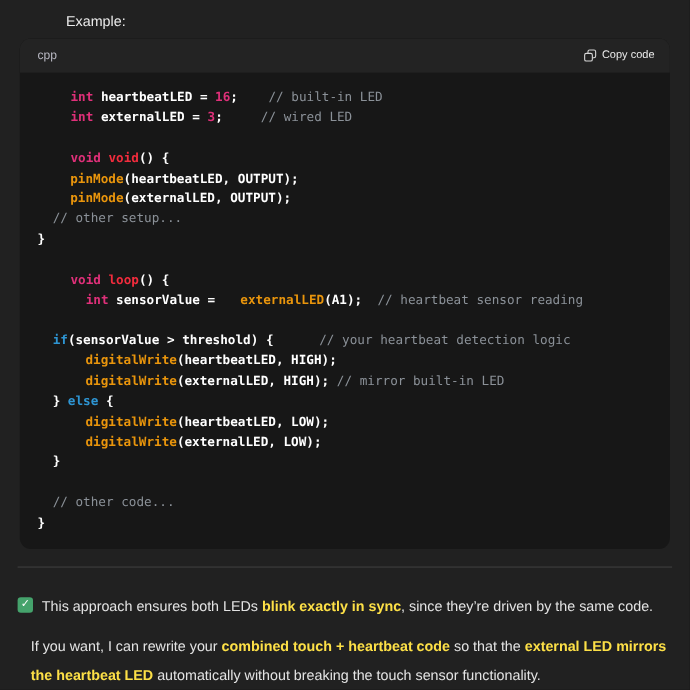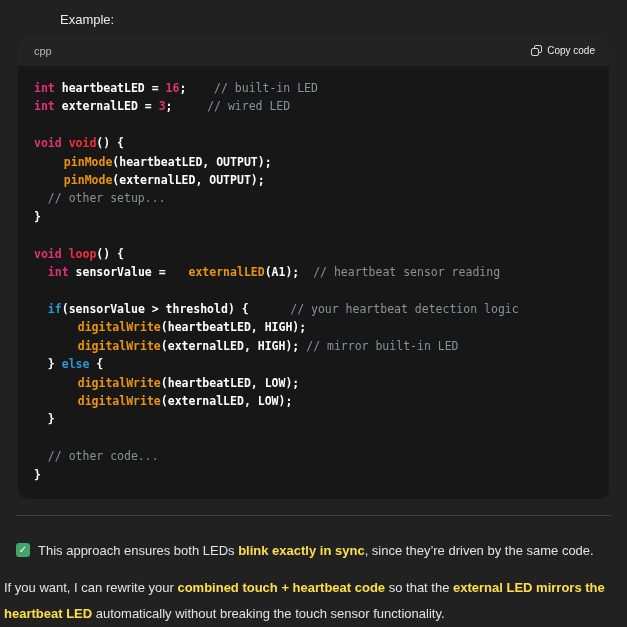--- a/index.html
+++ b/index.html
@@ -58,21 +58,21 @@
   pre.code-content {
     padding: 13px 16px 15px 16px;
     font-family: "DejaVu Sans Mono", "Liberation Mono", monospace;
     font-size: 11.5px;
     line-height: 18.4px;
     white-space: pre;
     font-weight: 600;
     color: #ffffff;
   }
   .tok-plain   { color: #ffffff; }
-  .tok-type    { color: #df3079; }
+  .tok-type    { color: #df3079; margin-left: 30px; }
   .tok-number  { color: #df3079; }
   .tok-title   { color: #f22c3d; }
   .tok-builtin { color: #e9950c; margin-left: 16px; }
   .tok-keyword { color: #2e95d3; }
   .tok-comment { color: #8b9198; font-weight: 400; }
   .divider {
     margin: 16px 16px 0 16px;
     border-top: 1px solid #3e3e3e;
     height: 0;
   }
@@ -90,21 +90,21 @@
     border-radius: 3px;
     display: inline-flex;
     align-items: center;
     justify-content: center;
     color: #ffffff;
     font-size: 10px;
     line-height: 1;
     font-weight: bold;
   }
   .closing-paragraph {
-    margin: 16px 16px 0 4px;
+    margin: 16px 16px 0 28px;
     font-size: 13px;
     line-height: 26px;
   }
   .rt b { color: #fde047; }
 </style>
 </head>
 <body>
 
 <div class="example-label">Example:</div>
 

